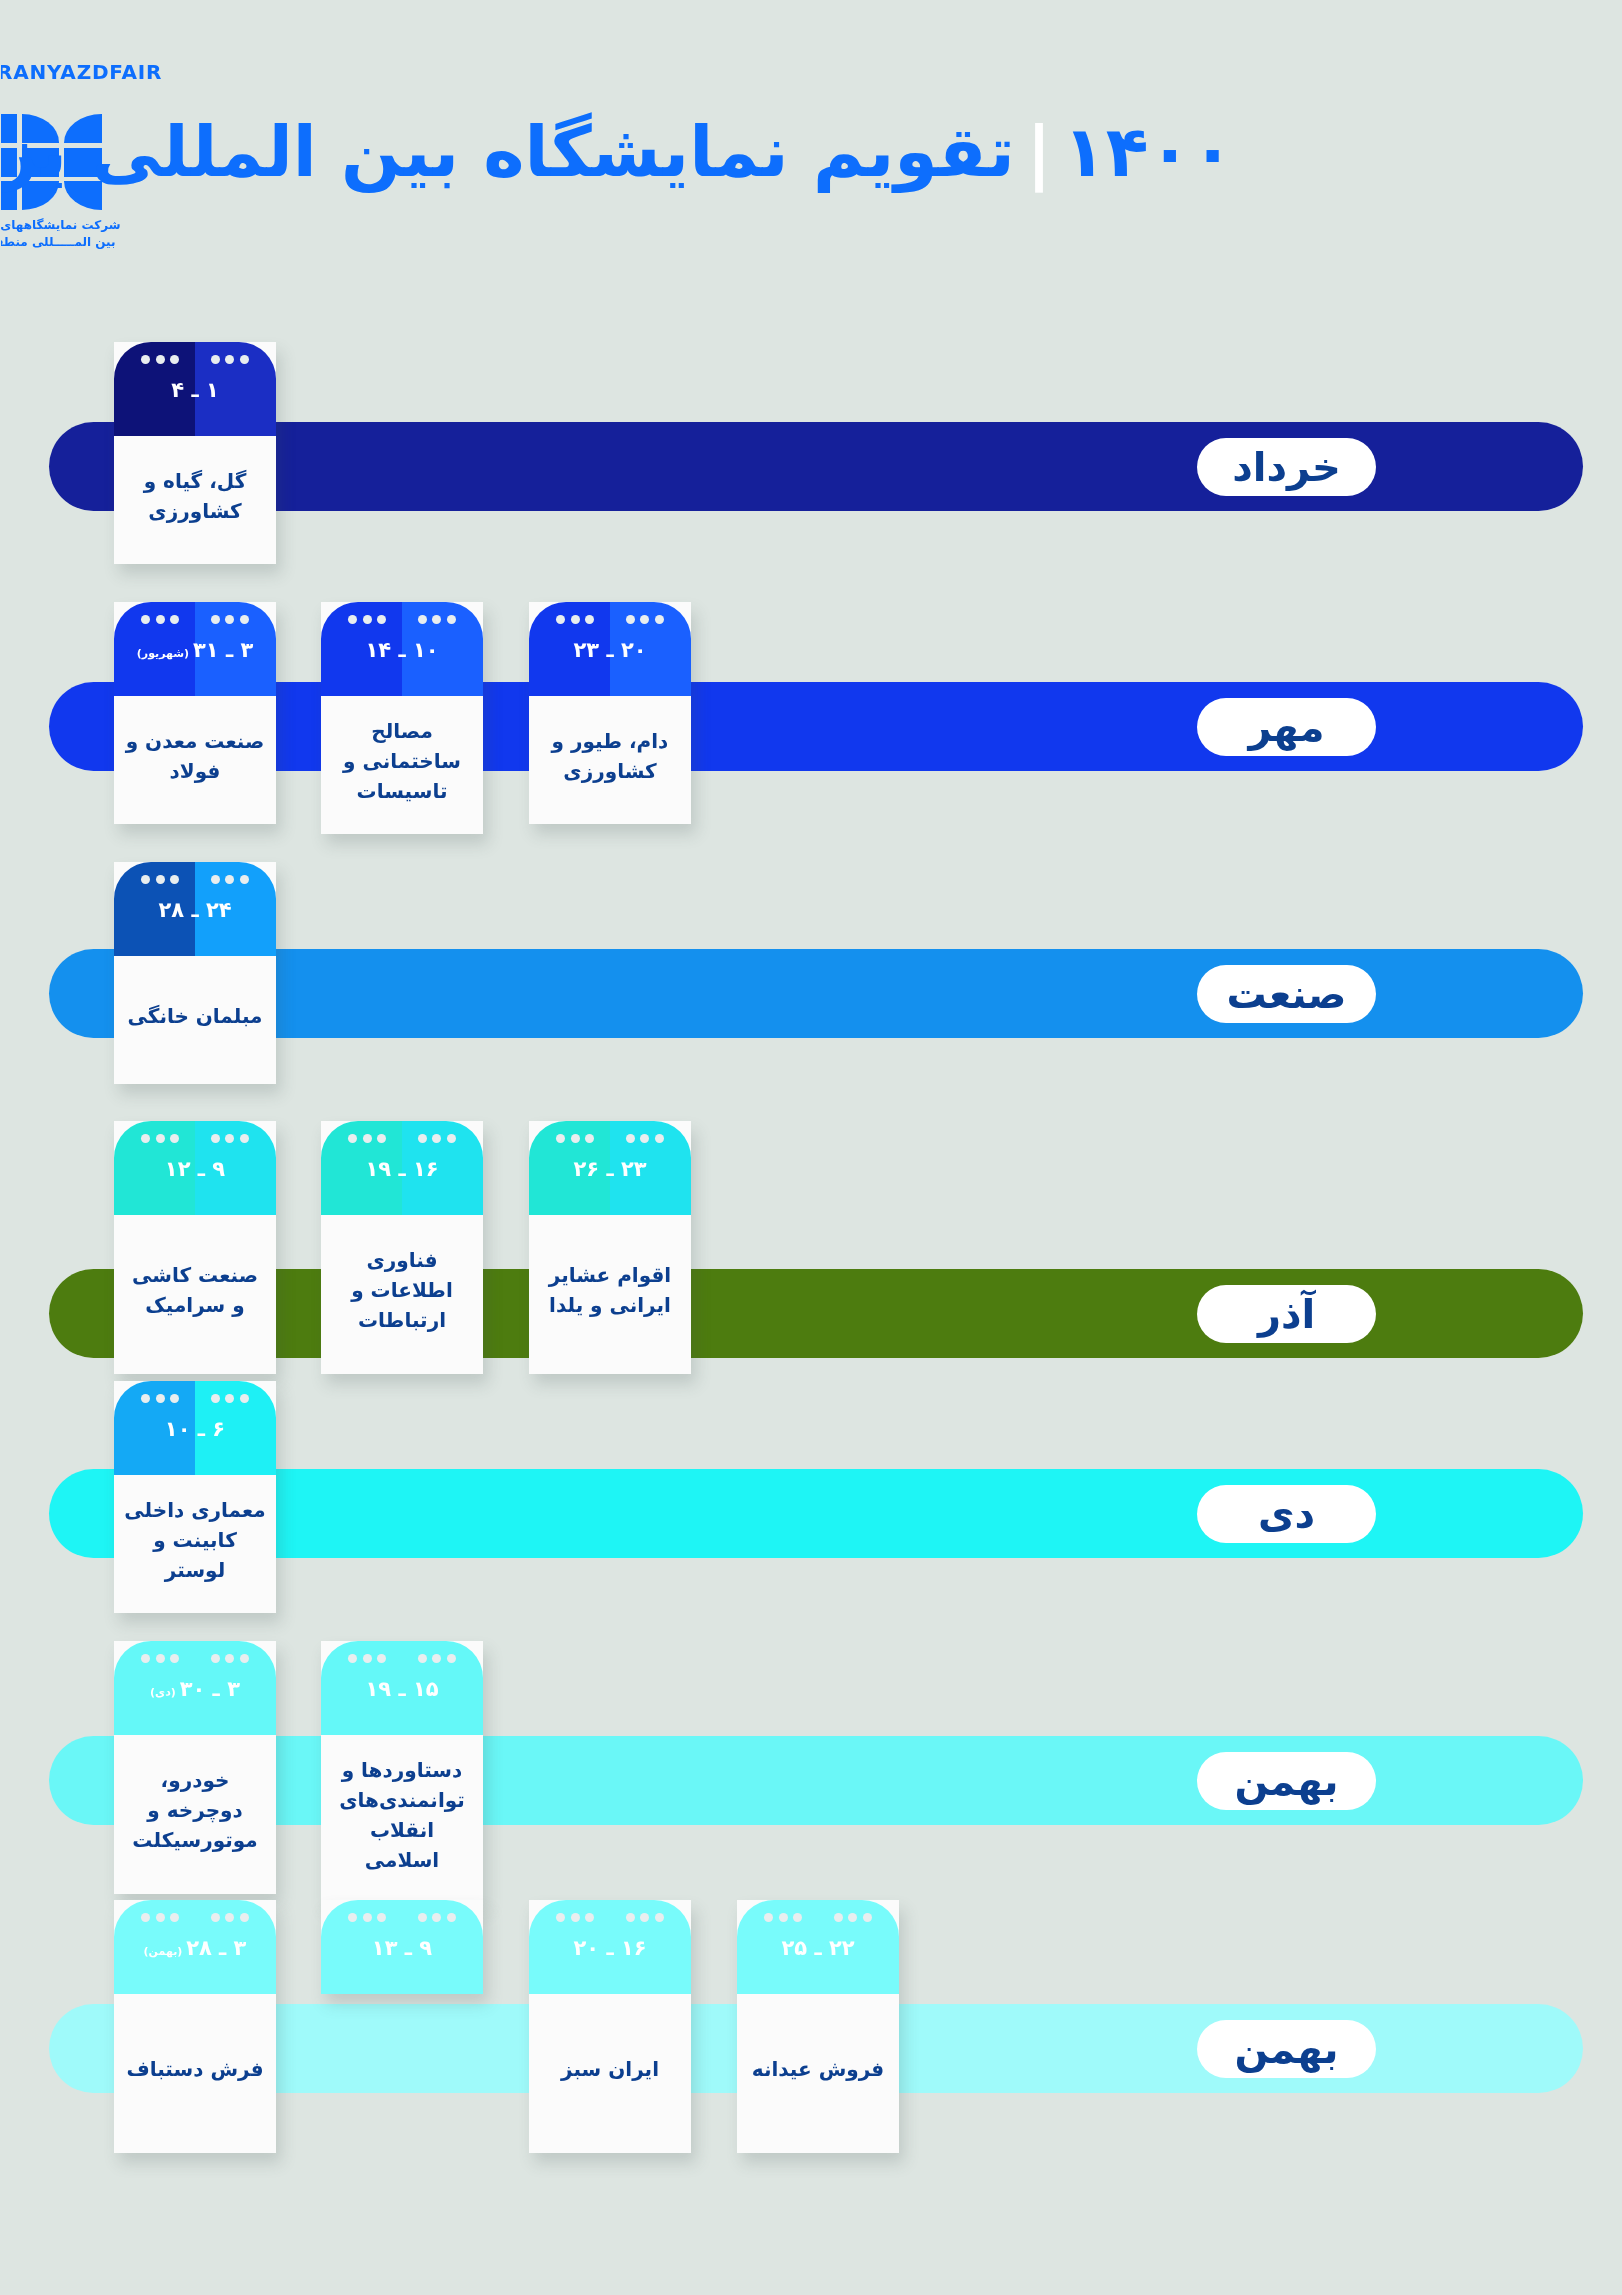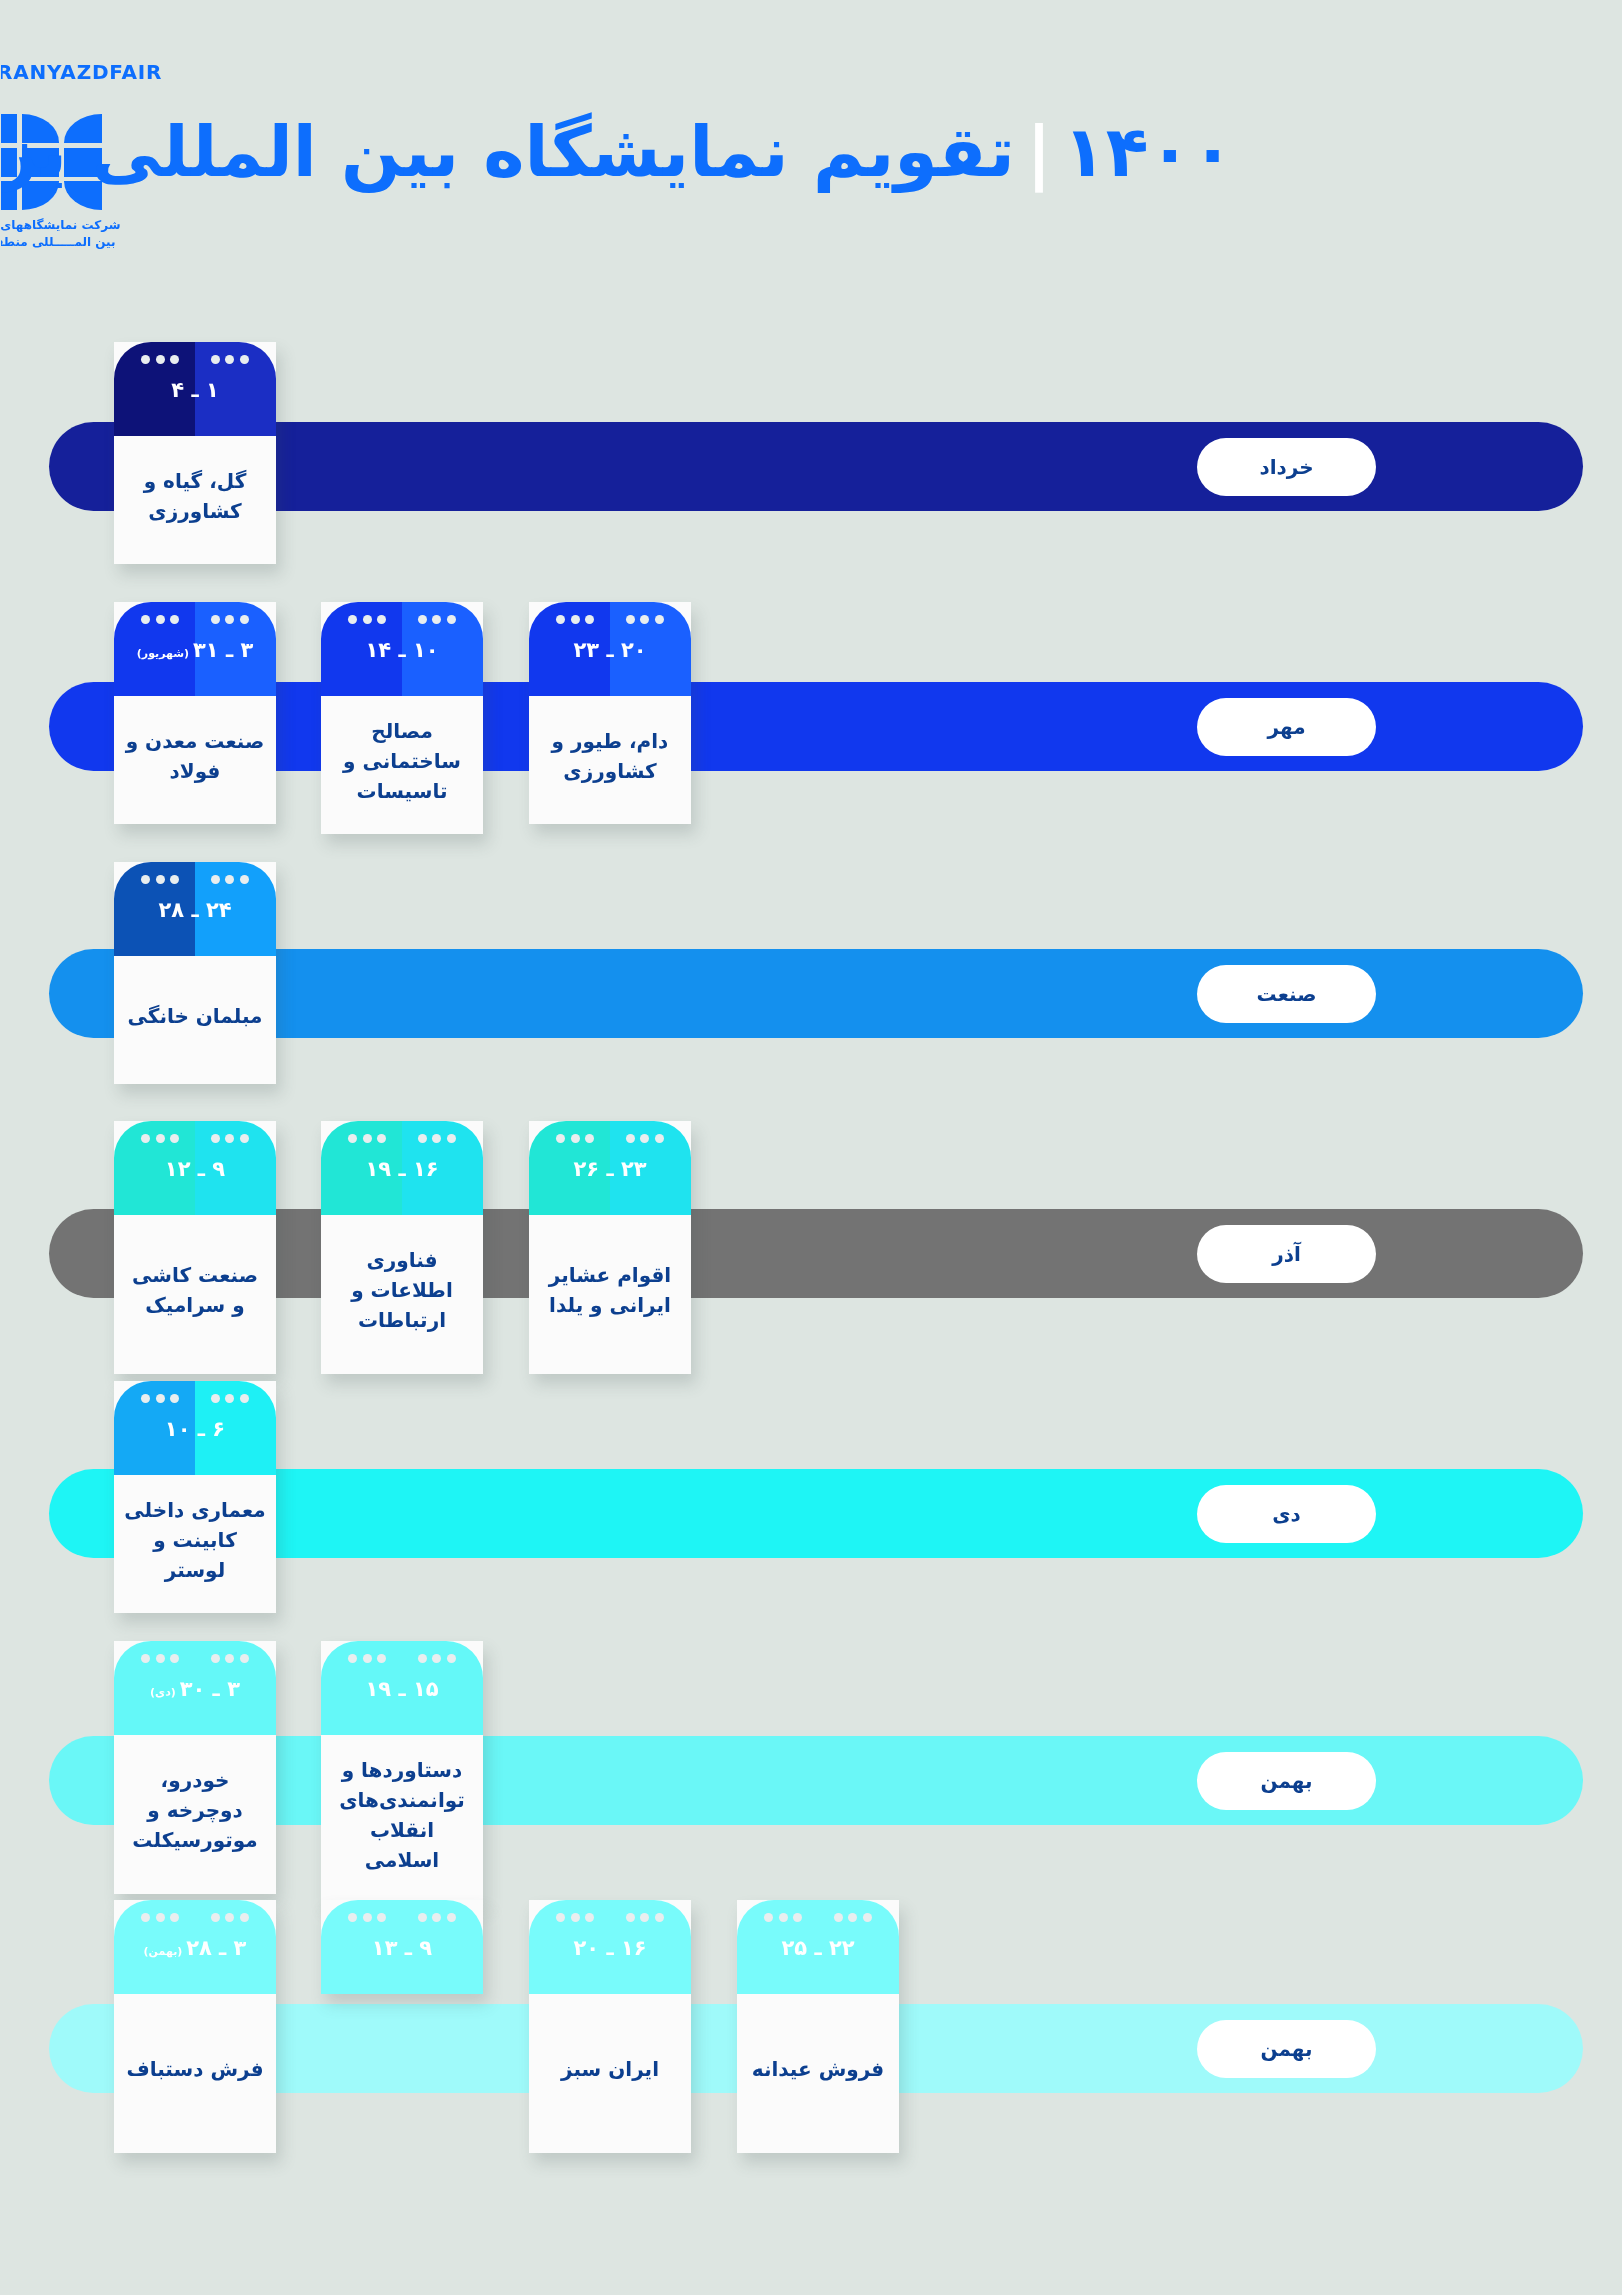--- a/index.html
+++ b/index.html
@@ -111,21 +111,21 @@
     position: absolute;
     left: 1148px;
     top: 16px;
     width: 179px;
     height: 58px;
     background: #ffffff;
     border-radius: 29px;
     display: flex;
     align-items: center;
     justify-content: center;
-    font-size: 20px;
+    font-size: 40px;
     font-weight: 700;
     color: #0c3f8f;
   }
 
   
   .event-card {
     position: absolute;
     width: 162px;
     background: #fbfbfb;
     box-shadow: 4.9px 9.7px 14.6px rgba(60,80,80,0.18);
@@ -334,21 +334,21 @@
               <span class="dot"></span>
               <span class="dot"></span>
             </div>
           </div>
           <div class="card-date">۲۴ ـ ۲۸</div>
         </div>
         <div class="card-body">مبلمان خانگی</div>
       </div>
     </div>
     <div class="month-row">
-      <div class="month-bar" style="top: 1209px; background: #737373;">
+      <div class="month-bar" style="top: 1269px; background: #4d7c0f;">
         <div class="month-pill">آذر</div>
       </div>
       <div class="event-card" style="top: 1121px; left: 114px;">
         <div class="card-head">
           <div class="half" style="background: rgb(31, 227, 239);"></div>
           <div class="half" style="background: rgb(33, 230, 214);"></div>
           <div class="card-dots">
             <div class="dot-group">
               <span class="dot"></span>
               <span class="dot"></span>

